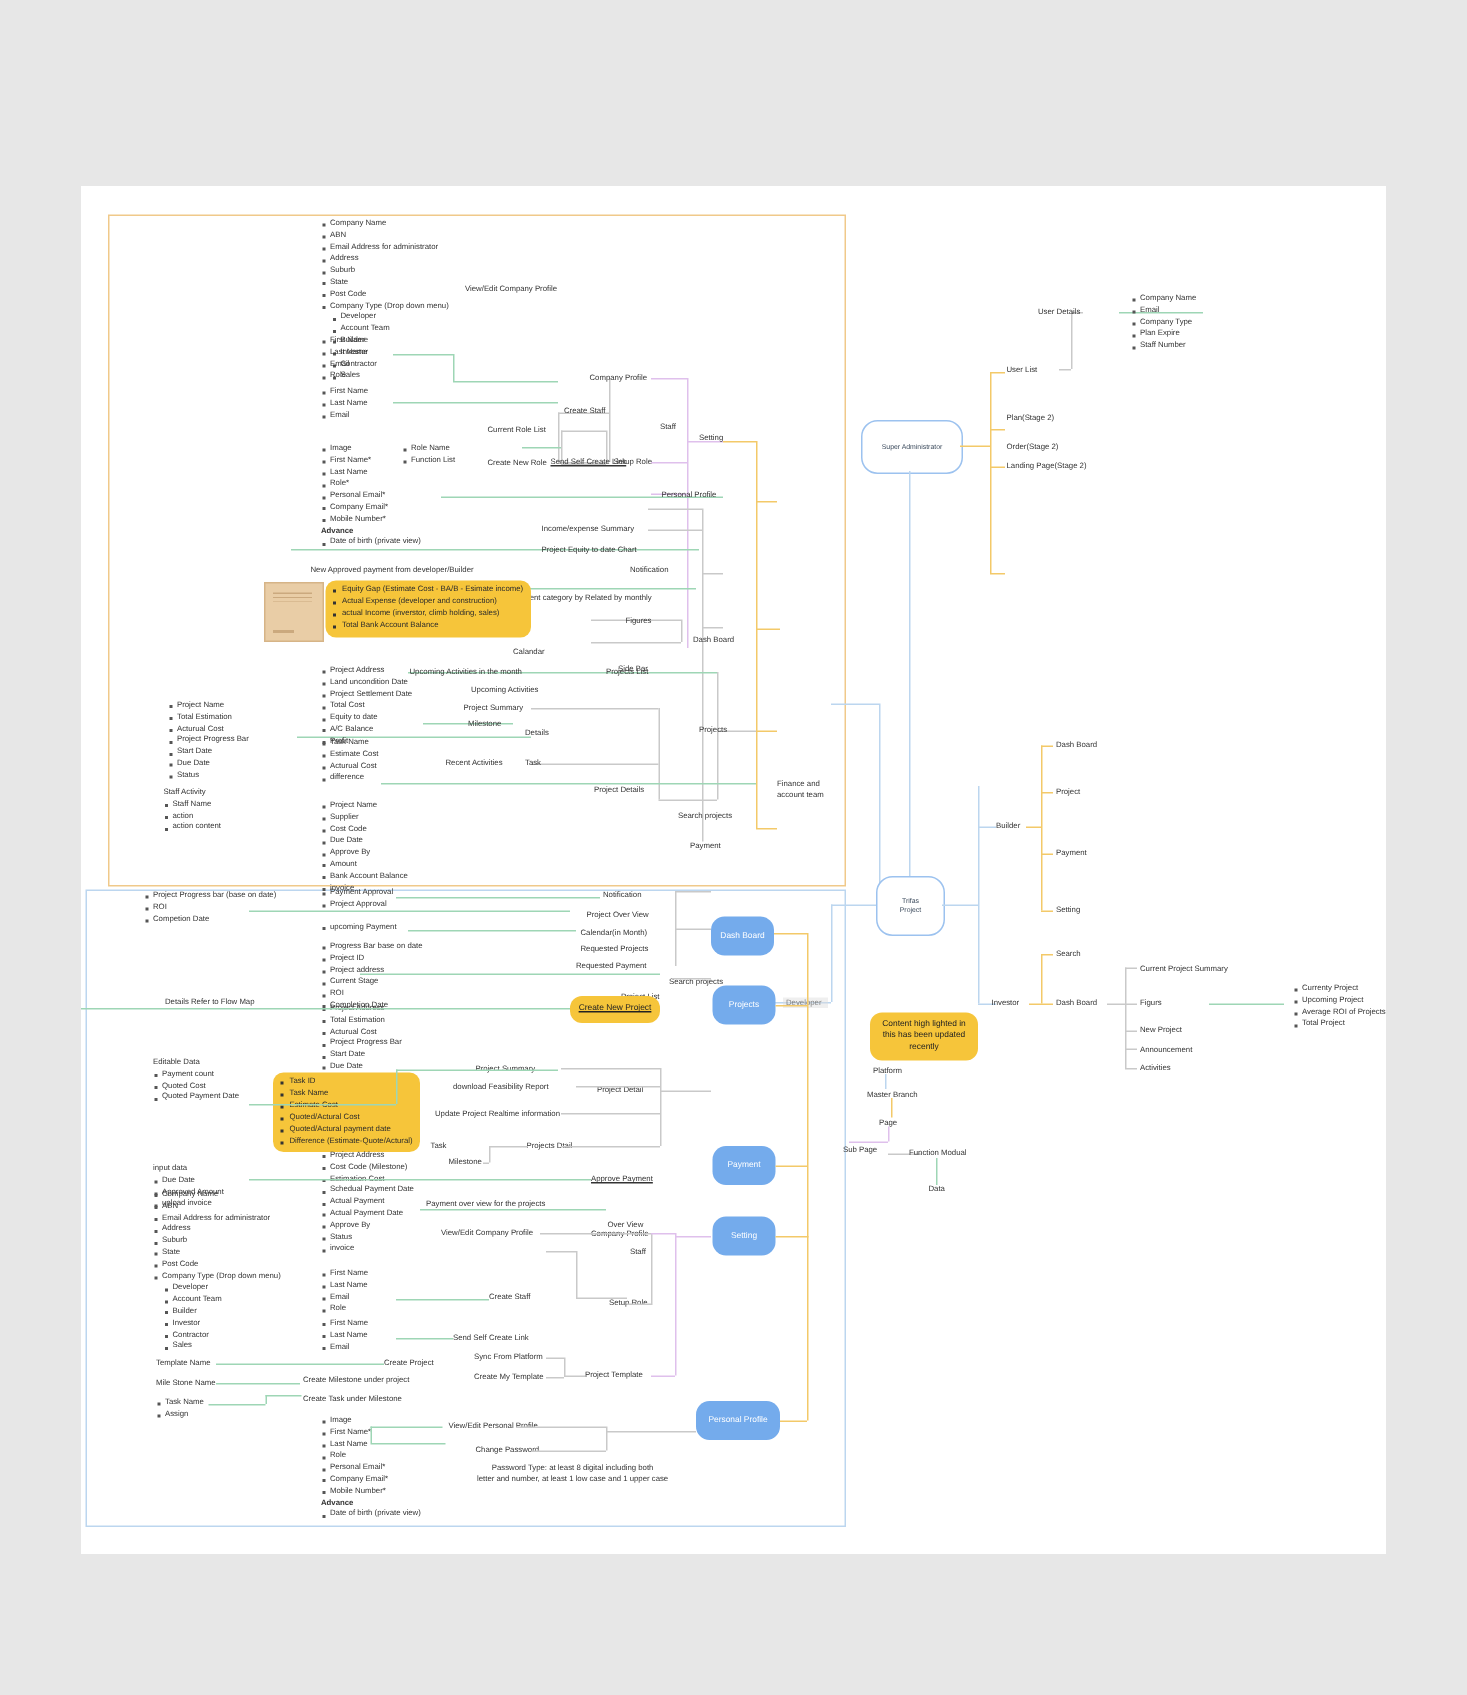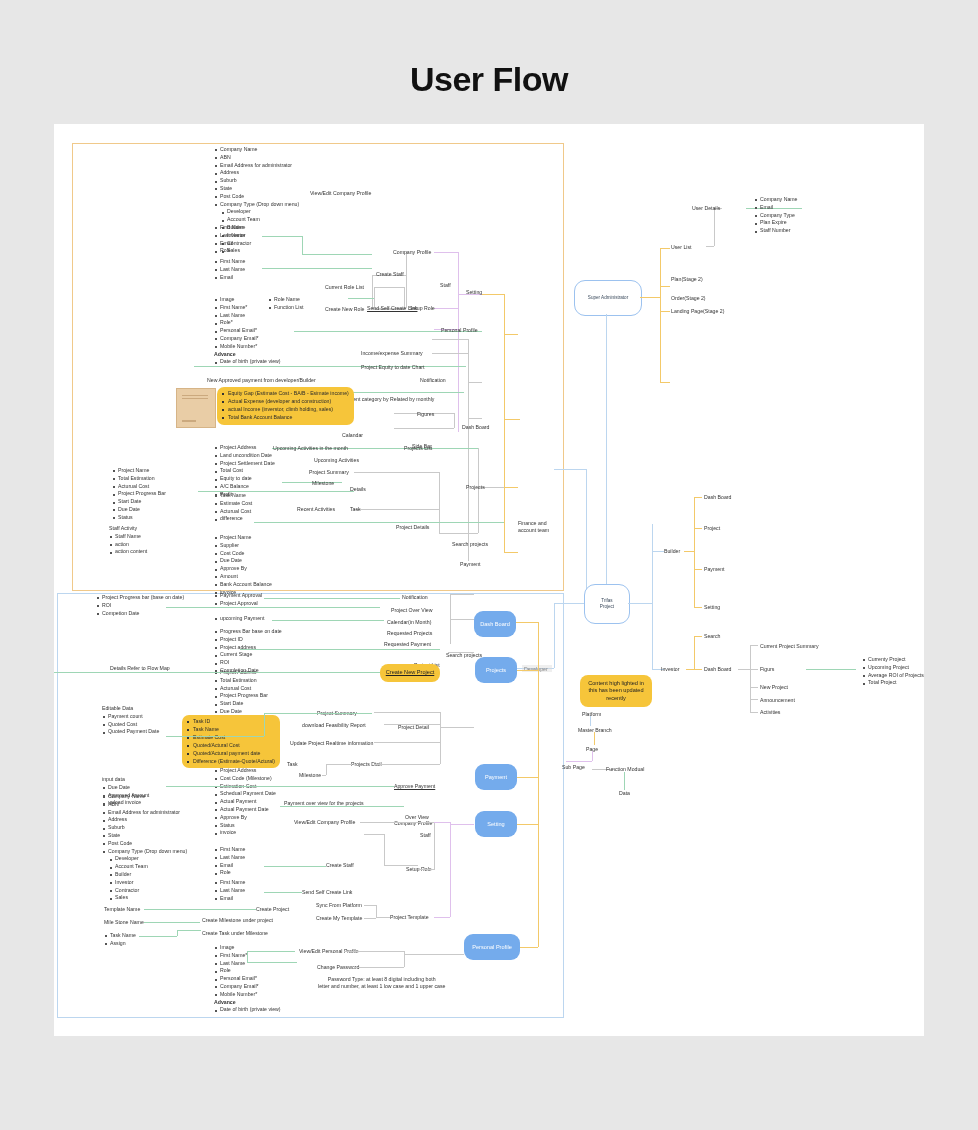--- a/index.html
+++ b/index.html
@@ -46,21 +46,20 @@
   .p{border-color:#dfc0ec;}
   .b{border-color:#bcd6ef;}
   .gy{border-color:#c9c9c9;}
   .mark{position:absolute;background:#dcdcdc;}
 </style>
 </head>
 <body>
 
 <div id="page">
 
-  <div id="title">User Flow</div>
 
   <div id="canvas">
 
     <div class="frame orange" style="left:18px;top:19px;width:492px;height:448px;"></div>
     <div class="frame blue" style="left:3px;top:469px;width:507px;height:425px;"></div>
 
     <div class="line hl y" style="left:428px;top:170px;width:22px;"></div>
     <div class="line vl y" style="left:450px;top:170px;height:258px;"></div>
     <div class="line hl y" style="left:450px;top:295px;width:16px;"></div>
     <div class="line hl y" style="left:450px;top:210px;width:14px;"></div>

